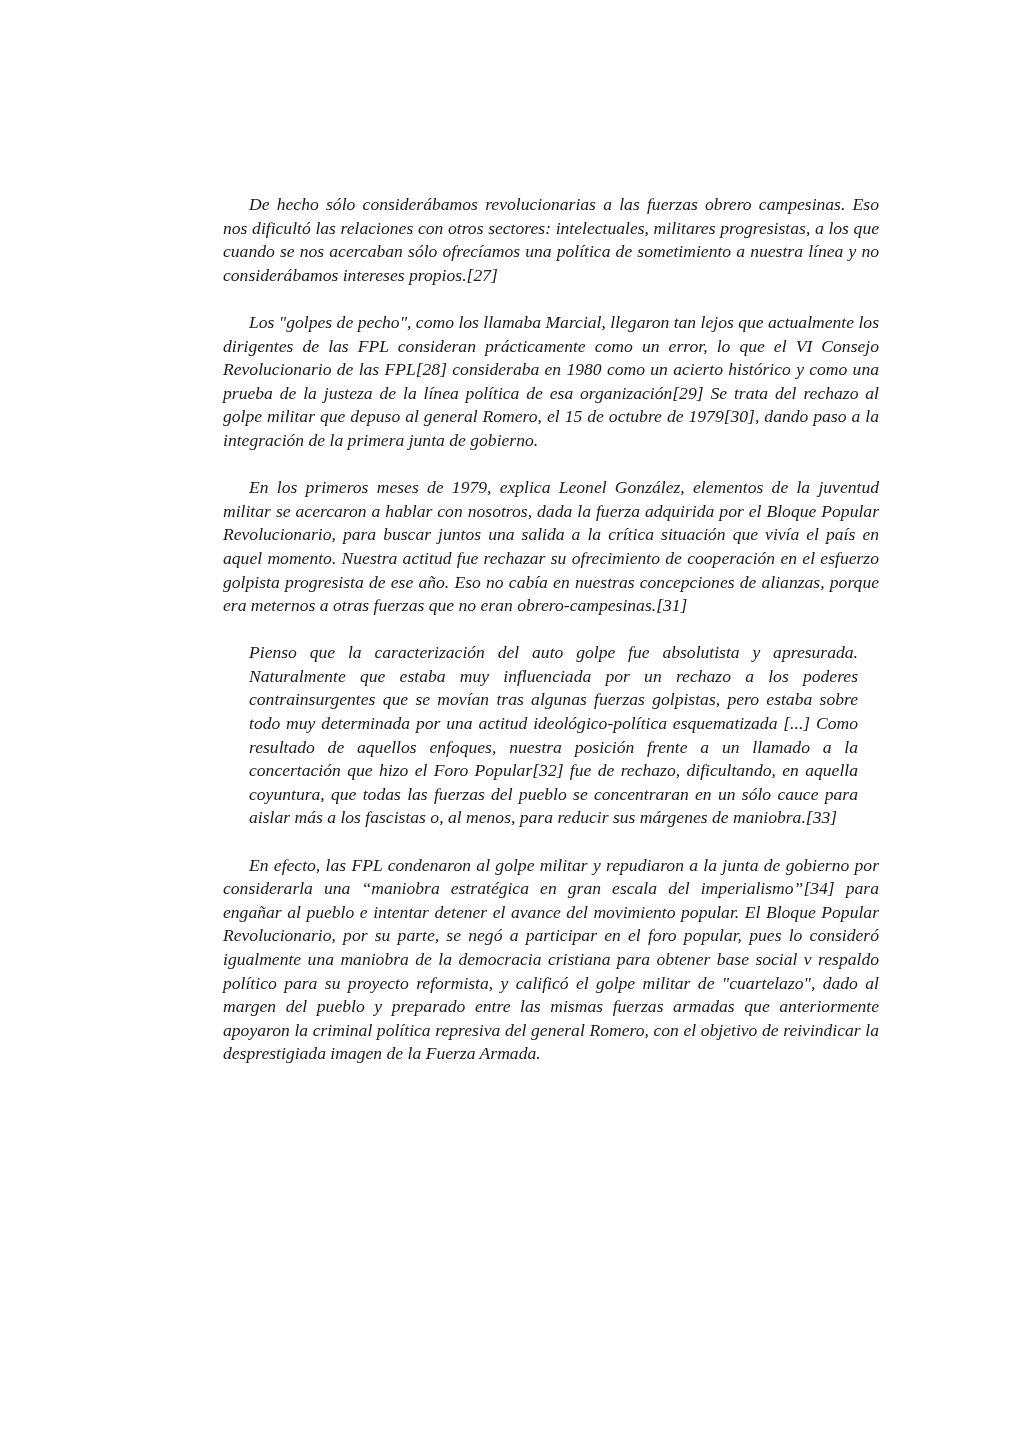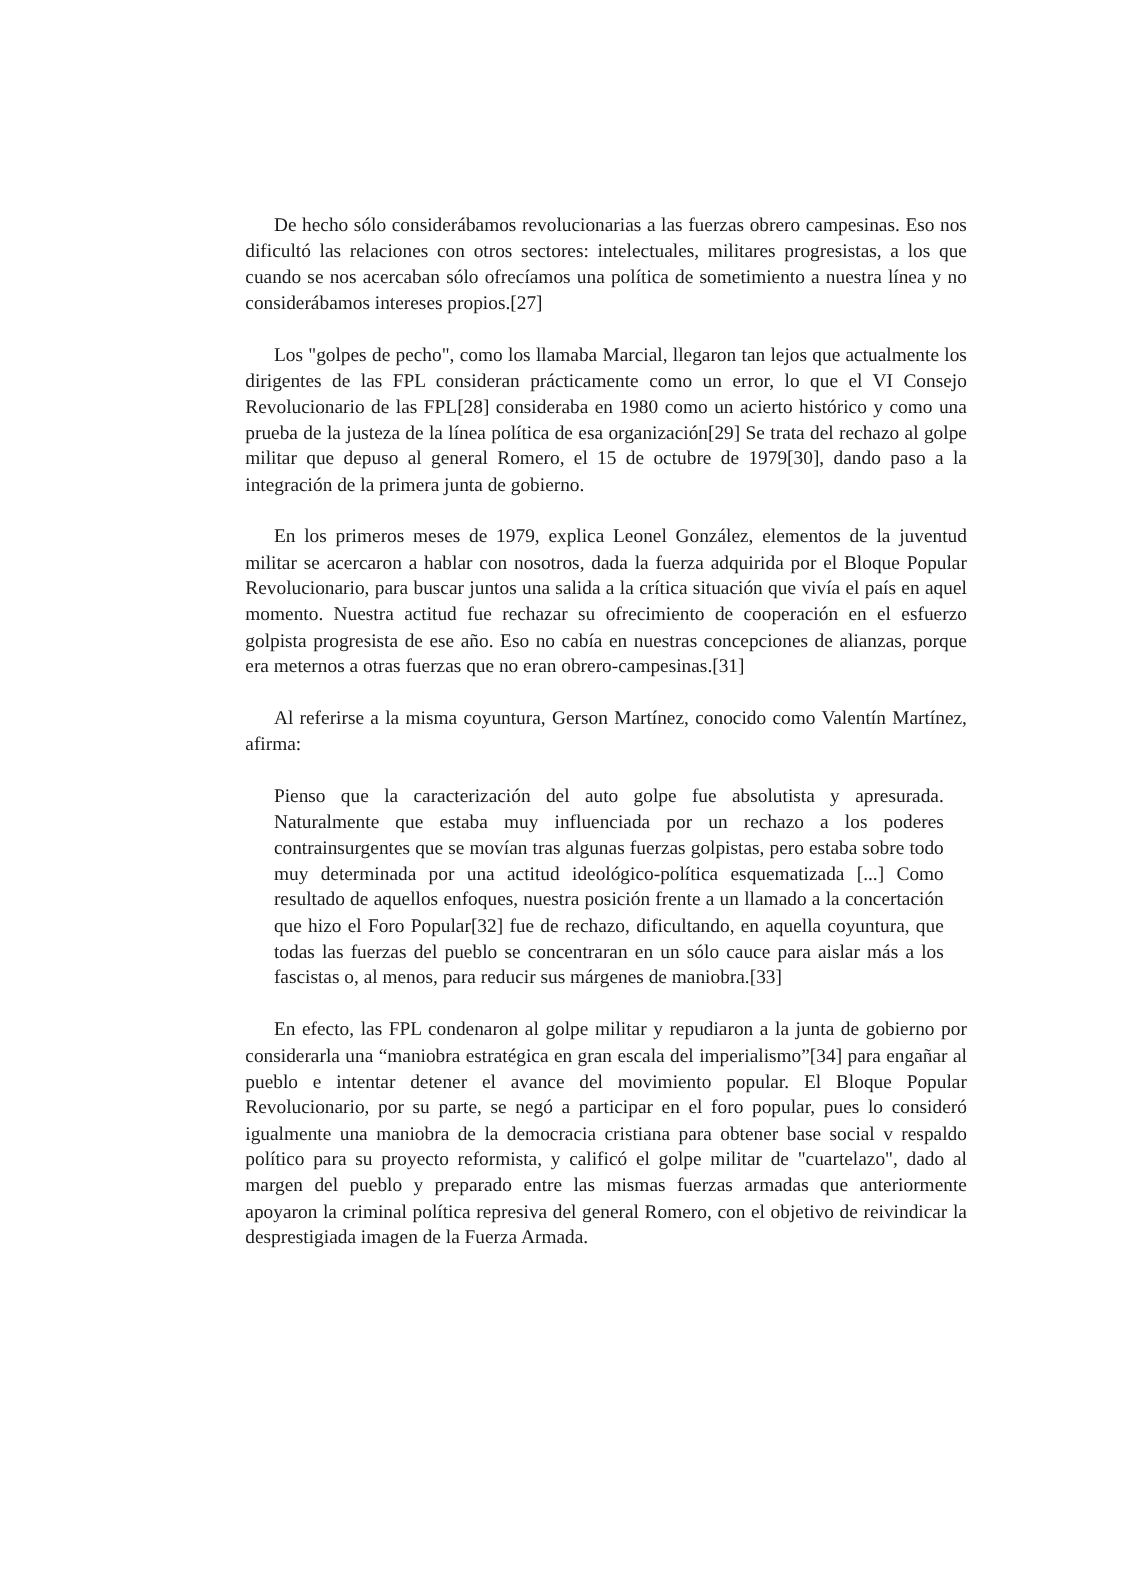--- a/index.html
+++ b/index.html
@@ -15,35 +15,35 @@
     }
     .page {
       position: absolute;
       left: 223px;
       top: 193px;
       width: 656px;
       font-family: "Liberation Serif", "DejaVu Serif", serif;
       font-size: 17.6px;
       line-height: 23.6px;
       color: #1a1a1a;
+      font-style: italic;
     }
     .para {
       margin: 0 0 23.6px 0;
       text-align: justify;
       text-indent: 26px;
     }
     .quote {
       margin: 0 21px 23.6px 26px;
       text-align: justify;
       text-indent: 0;
     }
   </style>
 </head>
 <body>
 
 <div class="page">
   <p class="para">De hecho sólo considerábamos revolucionarias a las fuerzas obrero campesinas. Eso nos dificultó las relaciones con otros sectores: intelectuales, militares progresistas, a los que cuando se nos acercaban sólo ofrecíamos una política de sometimiento a nuestra línea y no considerábamos intereses propios.[27]</p>
   <p class="para">Los "golpes de pecho", como los llamaba Marcial, llegaron tan lejos que actualmente los dirigentes de las FPL consideran prácticamente como un error, lo que el VI Consejo Revolucionario de las FPL[28] consideraba en 1980 como un acierto histórico y como una prueba de la justeza de la línea política de esa organización[29] Se trata del rechazo al golpe militar que depuso al general Romero, el 15 de octubre de 1979[30], dando paso a la integración de la primera junta de gobierno.</p>
   <p class="para">En los primeros meses de 1979, explica Leonel González, elementos de la juventud militar se acercaron a hablar con nosotros, dada la fuerza adquirida por el Bloque Popular Revolucionario, para buscar juntos una salida a la crítica situación que vivía el país en aquel momento. Nuestra actitud fue rechazar su ofrecimiento de cooperación en el esfuerzo golpista progresista de ese año. Eso no cabía en nuestras concepciones de alianzas, porque era meternos a otras fuerzas que no eran obrero-campesinas.[31]</p>
-  <p class="para">Al referirse a la misma coyuntura, Gerson Martínez, conocido como Valentín Martínez, afirma:</p>
   <p class="quote">Pienso que la caracterización del auto golpe fue absolutista y apresurada. Naturalmente que estaba muy influenciada por un rechazo a los poderes contrainsurgentes que se movían tras algunas fuerzas golpistas, pero estaba sobre todo muy determinada por una actitud ideológico-política esquematizada [...] Como resultado de aquellos enfoques, nuestra posición frente a un llamado a la concertación que hizo el Foro Popular[32] fue de rechazo, dificultando, en aquella coyuntura, que todas las fuerzas del pueblo se concentraran en un sólo cauce para aislar más a los fascistas o, al menos, para reducir sus márgenes de maniobra.[33]</p>
   <p class="para">En efecto, las FPL condenaron al golpe militar y repudiaron a la junta de gobierno por considerarla una “maniobra estratégica en gran escala del imperialismo”[34] para engañar al pueblo e intentar detener el avance del movimiento popular. El Bloque Popular Revolucionario, por su parte, se negó a participar en el foro popular, pues lo consideró igualmente una maniobra de la democracia cristiana para obtener base social v respaldo político para su proyecto reformista, y calificó el golpe militar de "cuartelazo", dado al margen del pueblo y preparado entre las mismas fuerzas armadas que anteriormente apoyaron la criminal política represiva del general Romero, con el objetivo de reivindicar la desprestigiada imagen de la Fuerza Armada.</p>
 </div>
 
 </body></html>

